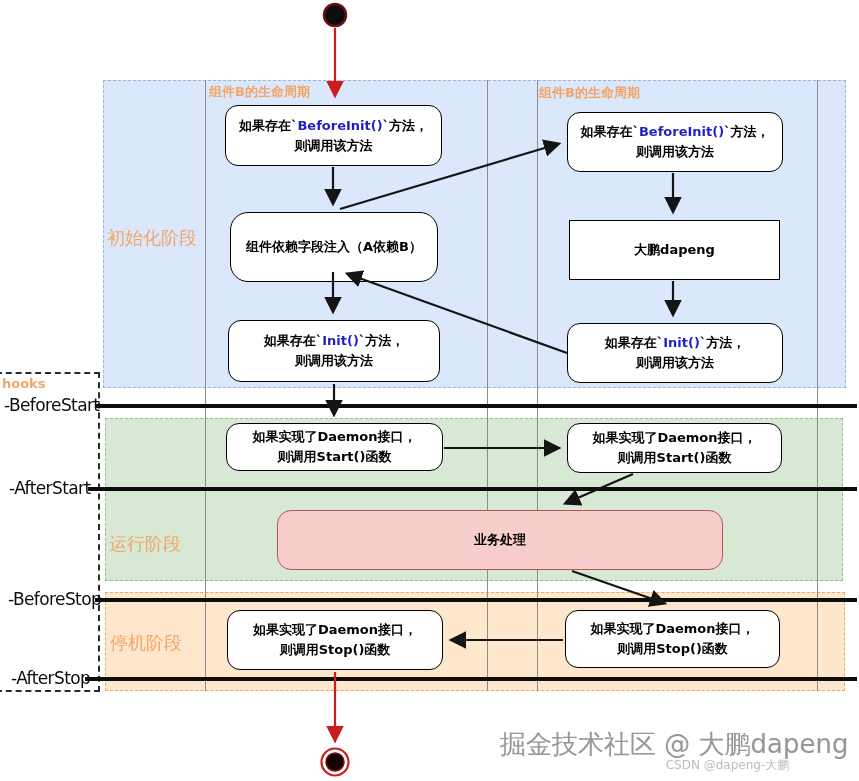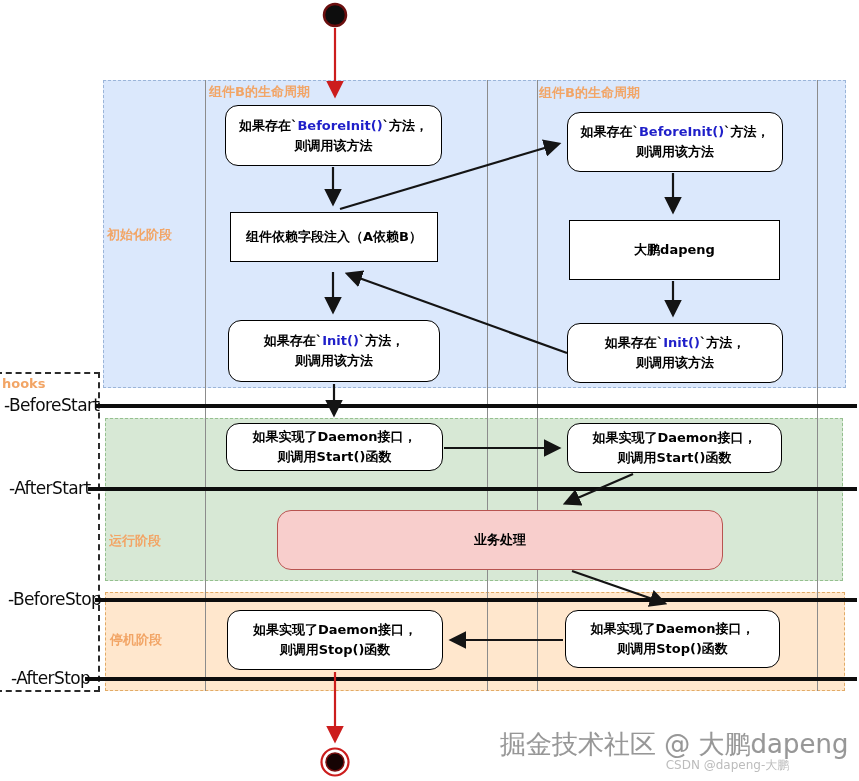--- a/index.html
+++ b/index.html
@@ -5,21 +5,21 @@
   html,body{margin:0;padding:0;background:#ffffff;}
   body{font-family:"DejaVu Sans","Liberation Sans",sans-serif;}
   #canvas{position:relative;width:859px;height:781px;background:#ffffff;overflow:hidden;}
 
   
   .region{position:absolute;box-sizing:border-box;}
   .region.blue{left:103px;top:80px;width:743px;height:308px;background:var(--blue_fill);border:1px dashed var(--blue_border);}
   .region.green{left:105px;top:418px;width:738px;height:163px;background:var(--green_fill);border:1px dashed var(--green_border);}
   .region.orange{left:105px;top:592px;width:740px;height:99px;background:var(--orange_fill);border:1px dashed var(--orange_border);}
 
-  .phase-label{position:absolute;font-size:13px;font-weight:bold;color:var(--label_orange);white-space:nowrap;text-align:center;}
+  .phase-label{position:absolute;font-size:18px;font-weight:normal;color:var(--label_orange);white-space:nowrap;text-align:center;}
   .lane-title{position:absolute;font-size:13px;font-weight:bold;color:var(--label_orange);white-space:nowrap;z-index:4;}
 
   
   .lane-line{position:absolute;top:80px;height:611px;width:1px;background:var(--lane_line);z-index:3;}
 
   
   .hooks-box{position:absolute;left:-4px;top:372px;width:104px;height:320px;background:#ffffff;border:2px dashed #2b2b2b;box-sizing:border-box;z-index:2;}
   .hooks-title{position:absolute;left:2px;top:376px;font-size:13px;font-weight:bold;color:var(--label_orange);z-index:3;}
 
   
@@ -74,21 +74,21 @@
   <div class="hook-label" style="left:4px;top:395px;">-BeforeStart</div>
   <div class="hook-label" style="left:9px;top:478px;">-AfterStart</div>
   <div class="hook-label" style="left:8px;top:589px;">-BeforeStop</div>
   <div class="hook-label" style="left:11px;top:668px;">-AfterStop</div>
 
   <div class="node rounded" style="left:225px;top:105px;width:217px;height:61px;">
     <div><span>如果存在`</span><span class="code">BeforeInit()</span><span>`方法，</span></div>
     <div>则调用该方法</div>
   </div>
 
-  <div class="node" style="left:230px;top:212px;width:208px;height:50px;">
+  <div class="node" style="left:230px;top:212px;width:208px;height:70px;border-radius:18px;">
     <div>组件依赖字段注入（A依赖B）</div>
   </div>
 
   <div class="node rounded" style="left:228px;top:320px;width:212px;height:62px;">
     <div><span>如果存在`</span><span class="code">Init()</span><span>`方法，</span></div>
     <div>则调用该方法</div>
   </div>
 
   <div class="node rounded" style="left:226px;top:423px;width:217px;height:48px;">
     <div>如果实现了Daemon接口，</div>

